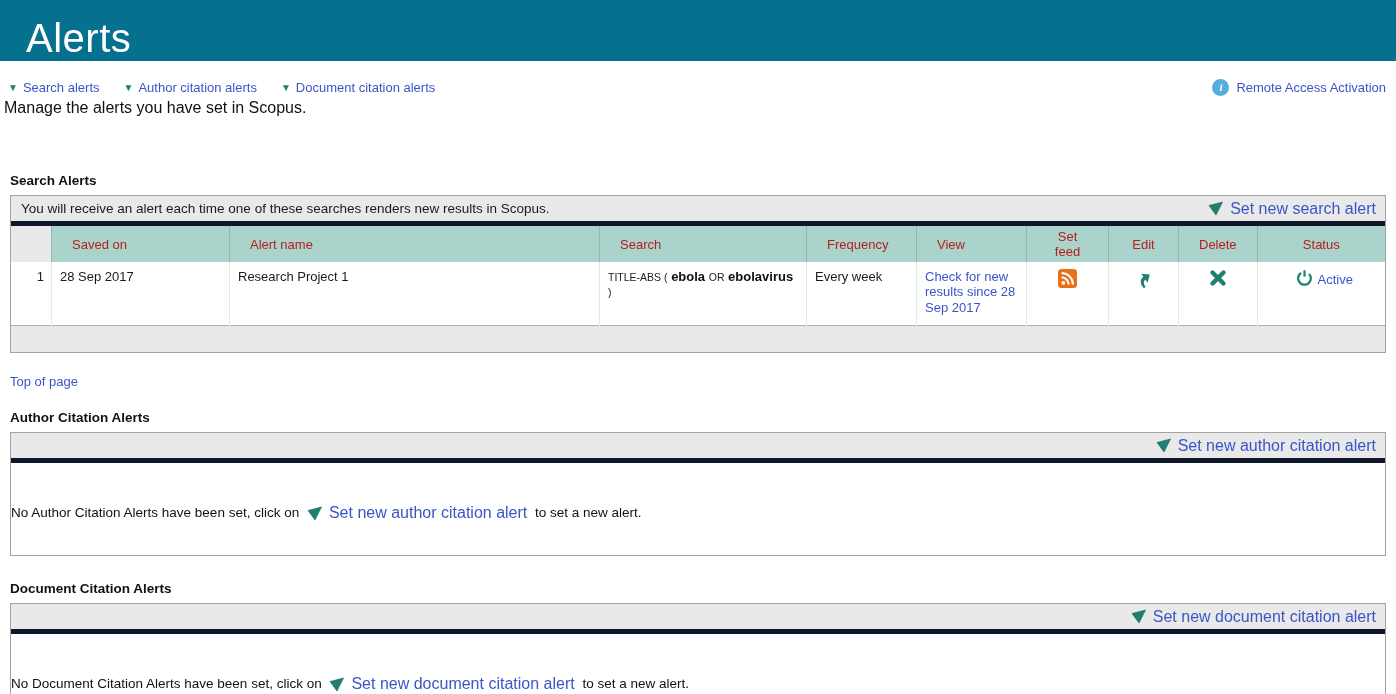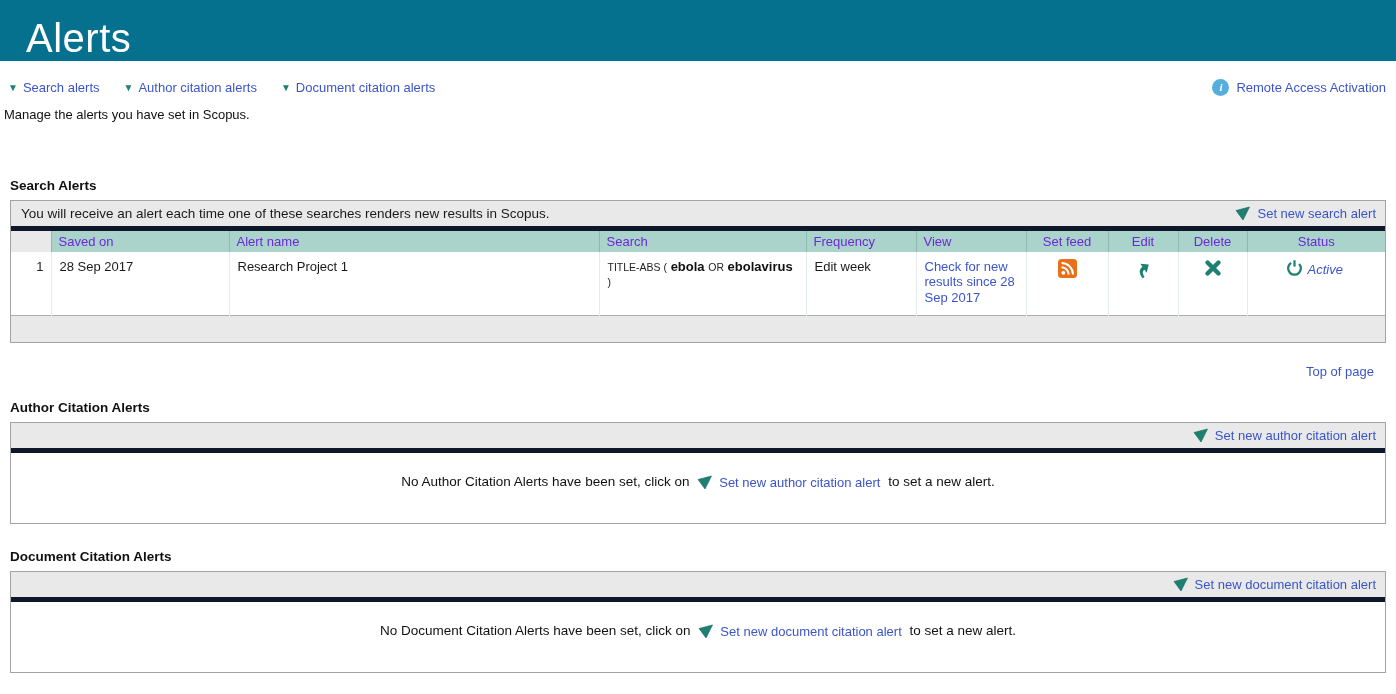--- a/index.html
+++ b/index.html
@@ -24,67 +24,67 @@
     margin:18px 10px 0 8px;
   }
   .nav-link { display:inline-flex; align-items:center; gap:5px; }
   .tri { color:#1e8071; font-size:10px; line-height:1; }
   .remote { margin-left:auto; display:inline-flex; align-items:center; gap:7px; }
   .info-badge {
     display:inline-block; width:17px; height:17px; border-radius:50%;
     background:#56aedd; color:#ffffff; text-align:center; line-height:17px;
     font-size:11px; font-weight:bold; font-family:"Liberation Serif", serif; font-style:italic;
   }
-  .manage { margin:11px 0 0 4px; font-size:13px; color:#111; }
+  .manage { margin:3px 0 0 4px; font-size:16px; color:#111; }
 
   
   main { padding:0 10px; }
   h2 { font-size:13.5px; font-weight:bold; color:#111; margin:0 0 7px 0; }
   .h-search { margin-top:56px; }
   .h-author { margin-top:21px; }
   .h-doc    { margin-top:25px; }
 
   .box { border:1px solid #a3a3a3; background:#ffffff; }
   .bar {
     display:flex; align-items:center;
     min-height:30px; padding:0 9px 0 10px;
     background:#e9e9e9; border-bottom:5px solid #0f172a;
     font-size:13.5px; color:#1a1a1a;
   }
   .set-new {
     margin-left:auto; display:inline-flex; align-items:center; gap:6px;
-    white-space:nowrap; font-size:13px;
+    white-space:nowrap; font-size:16px;
   }
   .set-new svg { flex:0 0 auto; }
 
   
   table { width:100%; border-collapse:collapse; font-size:13px; }
   thead th {
-    background:#aad4cb; color:#6d28d9; font-weight:400; text-align:left;
-    height:15px; padding:3px 7px; border-left:1px solid #8fb9ae;
+    background:#aad4cb; color:#b91c1c; font-weight:400; text-align:left;
+    height:15px; padding:3px 20px; border-left:1px solid #8fb9ae;
   }
   thead th.numcol { background:#e9e9e9; border-left:none; }
   thead th.c { text-align:center; }
   tbody tr { height:63px; }
   tbody td {
     vertical-align:top; padding:7px 8px 6px 8px;
     border-left:1px solid #e2ede9;
   }
   tbody td.numcell { border-left:none; text-align:right; padding-right:7px; color:#222; }
   tbody td.c { text-align:center; }
   .code { font-size:10.5px; color:#222; }
   .term { font-weight:bold; font-size:13px; color:#111;text-align:center; }
   .view-link { display:inline-block; max-width:96px; line-height:1.18; }
-  .status-wrap { display:inline-flex; align-items:center; gap:5px; margin-left:30px;font-style:italic; }
+  .status-wrap { display:inline-flex; align-items:center; gap:5px; margin-left:30px; }
   tfoot td { background:#e9e9e9; height:27px; border-top:1px solid #adadad; }
 
-  .top-row { text-align:right; margin:21px 12px 0 0; }
+  .top-row { text-align:left; margin:21px 4px 0 0; }
 
   .empty {
-    text-align:center; padding:21px 0 33px 0; font-size:13.5px; color:#111;
+    padding:21px 0 33px 0; font-size:13.5px; color:#111;margin-top:20px;
   }
   .empty .set-new { margin:0 4px; display:inline-flex; vertical-align:middle; }
 
   .icon-btn { display:inline-block; cursor:pointer; }
 </style>
 </head>
 <body>
 
 <div>
 
@@ -160,21 +160,21 @@
             <td class="numcell">1</td>
             <td>28 Sep 2017</td>
             <td>Research Project 1</td>
             <td>
               <span class="code">TITLE-ABS (</span>
               <span class="term">ebola</span>
               <span class="code">OR</span>
               <span class="term">ebolavirus</span>
               <span class="code">)</span>
             </td>
-            <td>Edit week</td>
+            <td>Every week</td>
             <td>
               <a class="view-link">Check for new results since 28 Sep 2017</a>
             </td>
             <td class="c">
               <span class="icon-btn">
                 <svg width="19" height="19" viewBox="0 0 19 19">
                     <rect width="19" height="19" rx="3.5" fill="#e8701a"></rect>
                     <circle cx="5.3" cy="13.8" r="1.9" fill="#fff"></circle>
                     <path d="M3.6 8.3 A7.2 7.2 0 0 1 10.7 15.4" stroke="#fff" stroke-width="2.1" fill="none"></path>
                     <path d="M3.6 4 A11.5 11.5 0 0 1 15 15.4" stroke="#fff" stroke-width="2.1" fill="none"></path>

